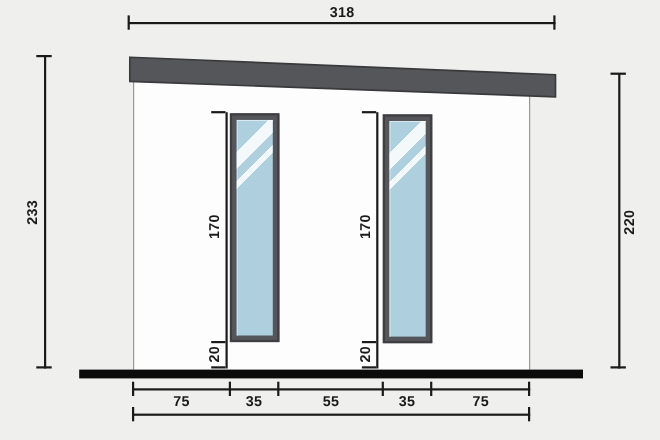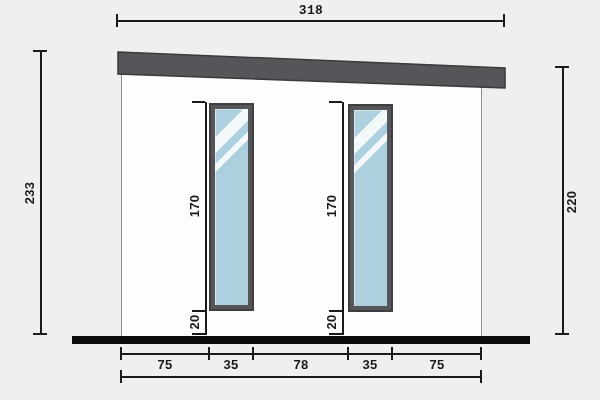--- a/index.html
+++ b/index.html
@@ -50,21 +50,21 @@
   .ground{
     position:absolute; left:72px; top:336px; width:458px; height:8px;
     background:var(--ground);
   }
 </style>
 </head>
 <body>
 
 <div class="canvas">
 
-  <div class="dimlabel" style="left:281px; top:3px;font-family:Liberation Mono, monospace;">318</div>
+  <div class="dimlabel" style="left:281px; top:3px;">318</div>
   <div class="dimline-h" style="left:117px; top:20px; width:388px;"></div>
   <div class="tick-v" style="left:116px; top:14px;"></div>
   <div class="tick-v" style="left:503px; top:14px;"></div>
 
   <div class="dimlabel vlabel" style="left:0px; top:185px;">233</div>
   <div class="dimline-v" style="left:40px; top:51px; height:284px;"></div>
   <div class="tick-h" style="left:33px; top:50px;"></div>
   <div class="tick-h" style="left:33px; top:333px;"></div>
 
   <div class="dimlabel vlabel" style="left:542px; top:194px;">220</div>
@@ -108,21 +108,21 @@
 
   <div class="dimline-h" style="left:121px; top:353px; width:361px;"></div>
   <div class="tick-v" style="left:120px; top:347px;"></div>
   <div class="tick-v" style="left:208px; top:347px;"></div>
   <div class="tick-v" style="left:252px; top:347px;"></div>
   <div class="tick-v" style="left:347px; top:347px;"></div>
   <div class="tick-v" style="left:391px; top:347px;"></div>
   <div class="tick-v" style="left:480px; top:347px;"></div>
   <div class="dimlabel" style="left:135px; top:357px;">75</div>
   <div class="dimlabel" style="left:201px; top:357px;">35</div>
-  <div class="dimlabel" style="left:271px; top:357px;">78</div>
+  <div class="dimlabel" style="left:271px; top:357px;">55</div>
   <div class="dimlabel" style="left:340px; top:357px;">35</div>
   <div class="dimlabel" style="left:407px; top:357px;">75</div>
 
   <div class="dimline-h" style="left:121px; top:376px; width:361px;"></div>
   <div class="tick-v" style="left:120px; top:370px;"></div>
   <div class="tick-v" style="left:480px; top:370px;"></div>
 
 </div>
 
 </body></html>

